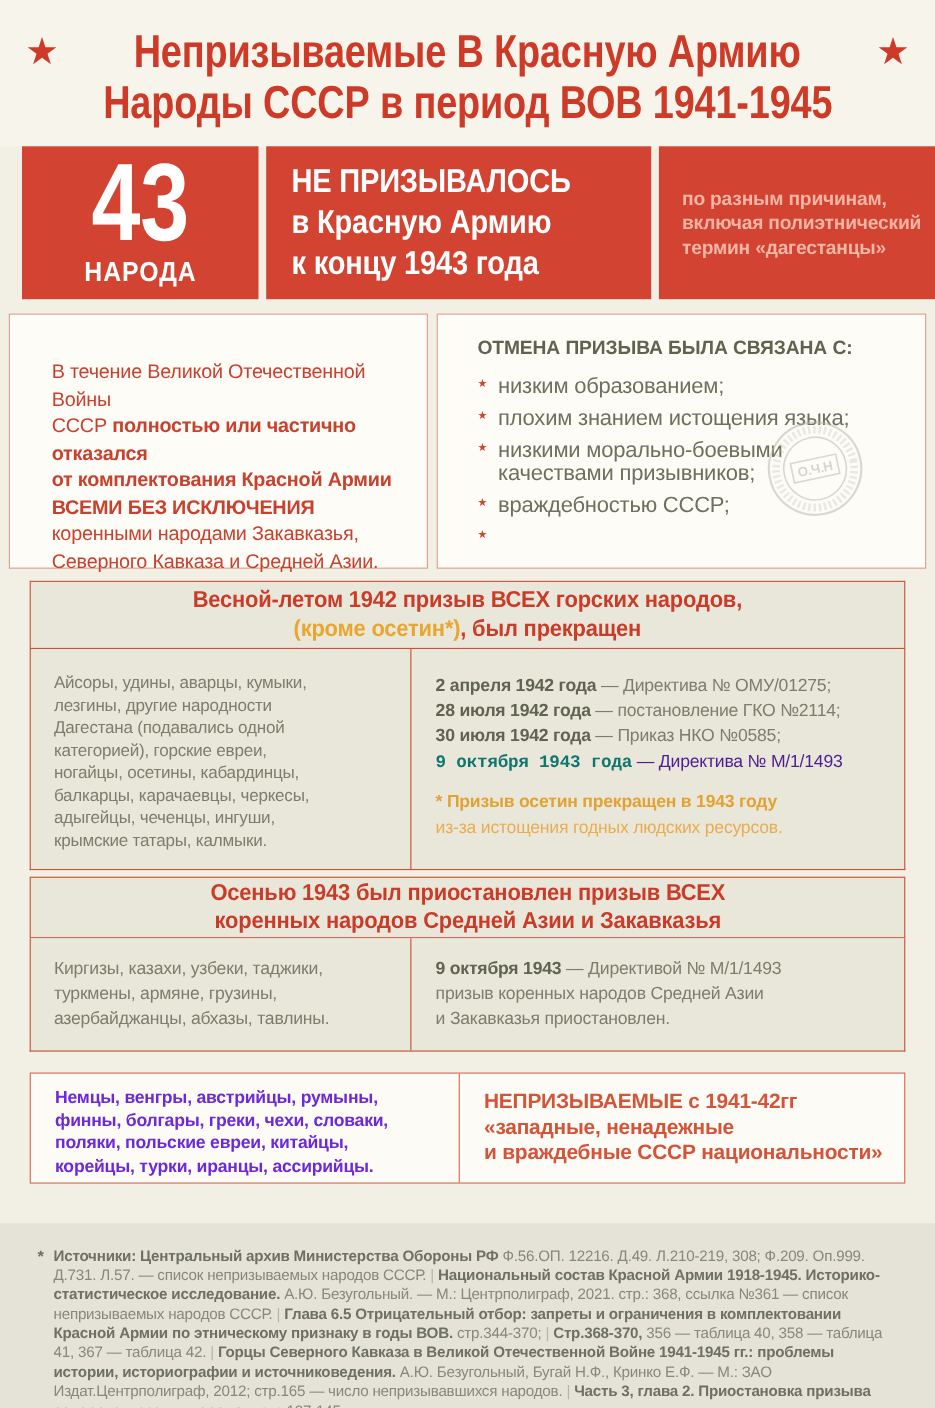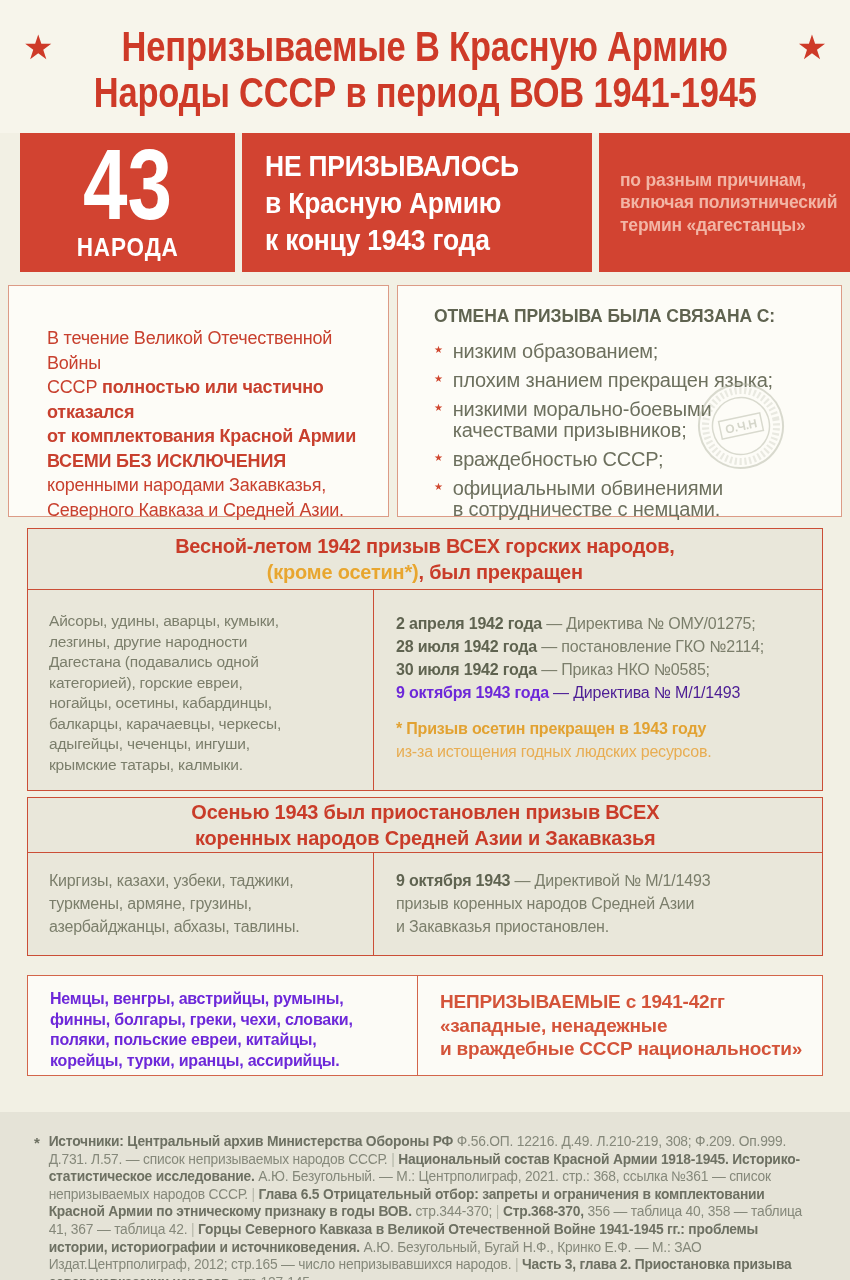--- a/index.html
+++ b/index.html
@@ -56,21 +56,21 @@
   .t2 .t-body{height:103px;}
   .t-cell{height:100%;}
   .cell-left{width:346px;border-right:1px solid #cb4e36;padding:21px 14px 0 21px;
              font-size:15.5px;line-height:20.5px;color:#7b7e6b;}
   .t2 .cell-left{font-size:16px;line-height:23px;padding-top:16px;}
   .cell-right{flex:1;padding:22px 10px 0 22px;font-size:16px;line-height:23px;color:#7b7e6b;}
   .t2 .cell-right{padding-top:16px;}
   .directives{margin:0;}
   .date{font-weight:700;color:#5f6350;}
   .hl{color:#4c1d95;}
-  .date.hl{color:#6d28d9;}
+  .date.hl{color:#0f766e;font-family:Liberation Mono, monospace;}
   .footnote{margin:13px 0 0 0;}
   .fb{font-weight:700;color:#e2a232;}
   .fr{color:#e8ad52;}
 
   
   .excluded-box{position:absolute;top:975px;left:27px;width:796px;height:101px;background:#fcfbf6;
                 border:1px solid #d3654a;display:flex;}
   .e-left{width:390px;border-right:1px solid #d3654a;padding:13px 8px 0 22px;
           font-size:16px;font-weight:700;line-height:20.5px;color:#6d28d9;}
   .e-right{flex:1;padding:14px 8px 0 22px;font-size:19px;font-weight:700;line-height:23.5px;color:#d4543a;}
@@ -119,33 +119,32 @@
     </div>
     <div class="white-box reasons-box">
       <h3 class="reasons-title">ОТМЕНА ПРИЗЫВА БЫЛА СВЯЗАНА С:</h3>
       <ul class="reasons-list">
         <li class="reason">
           <span class="r-star">★</span>
           <span class="r-text">низким образованием;</span>
         </li>
         <li class="reason">
           <span class="r-star">★</span>
-          <span class="r-text">плохим знанием прекращен языка;</span>
+          <span class="r-text">плохим знанием истощения языка;</span>
         </li>
         <li class="reason">
           <span class="r-star">★</span>
           <span class="r-text">низкими морально-боевыми<br>качествами призывников;</span>
         </li>
         <li class="reason">
           <span class="r-star">★</span>
           <span class="r-text">враждебностью СССР;</span>
         </li>
         <li class="reason">
           <span class="r-star">★</span>
-          <span class="r-text">официальными обвинениями<br>в сотрудничестве с немцами.</span>
         </li>
       </ul>
       <svg class="stamp" width="92" height="92" viewBox="0 0 92 92">
         <g transform="rotate(-12 46 46)" fill="none" stroke="#b5b8a6">
           <circle cx="46" cy="46" r="42" stroke-width="2"></circle>
           <circle cx="46" cy="46" r="28.5" stroke-width="1.5"></circle>
           <circle cx="46" cy="46" r="35.5" stroke-width="7" stroke-dasharray="2.2 2.6" opacity=".55"></circle>
           <rect x="25" y="37" width="42" height="18" stroke-width="1.5"></rect>
           <text x="46" y="50.5" text-anchor="middle" font-size="12" font-weight="bold" fill="#aeb19f" stroke="none">О.Ч.Н</text>
         </g>

